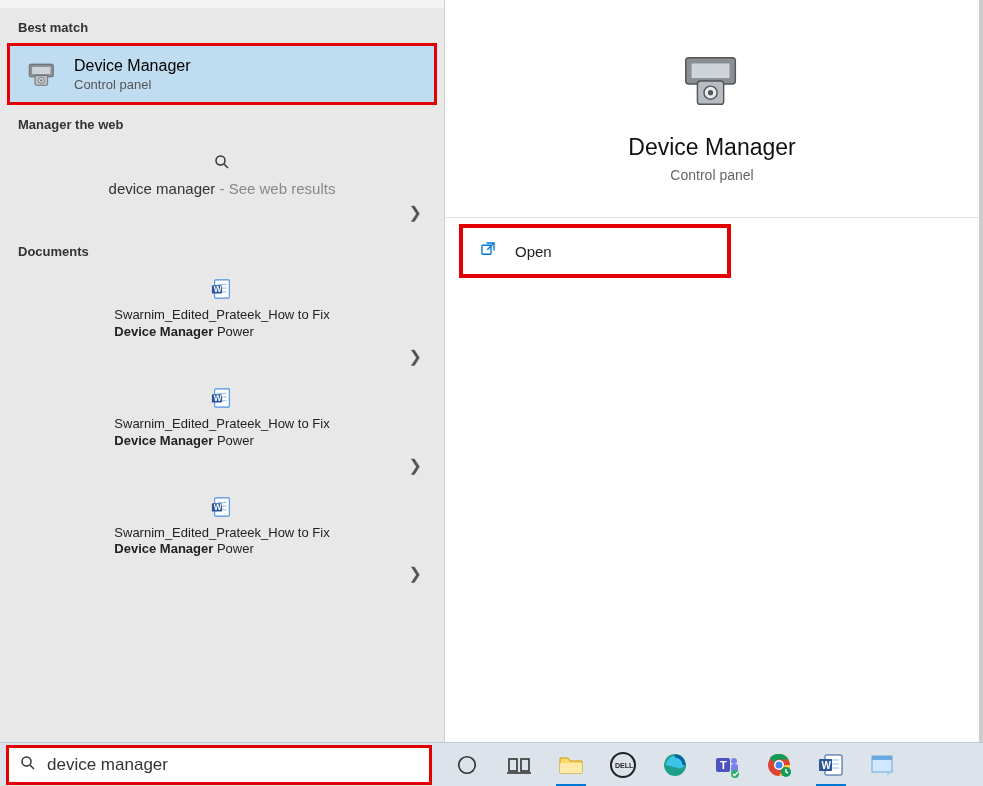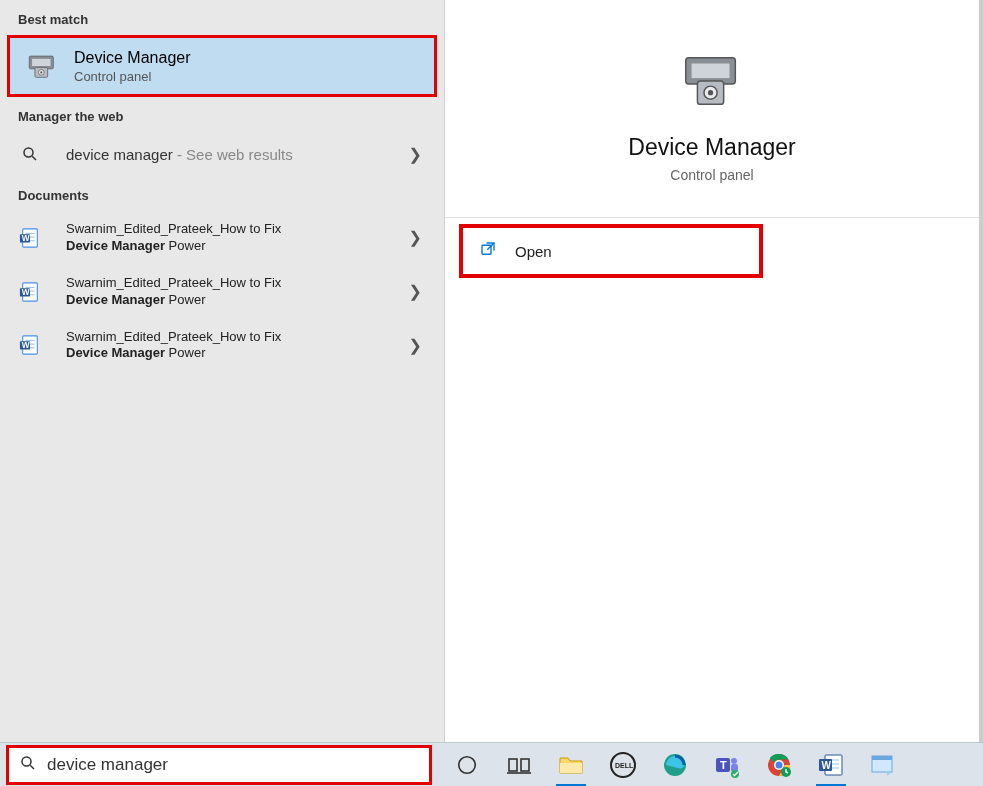--- a/index.html
+++ b/index.html
@@ -1,20 +1,20 @@
 <!DOCTYPE html>
 <html><head>
   <meta charset="utf-8">
   <style>
     * { margin: 0; padding: 0; box-sizing: border-box; font-family: "Segoe UI", Arial, sans-serif; }
     html, body { width: 983px; height: 786px; overflow: hidden; }
     body { background: #f3f3f3; position: relative; }
 
     .search-panel {
-      position: absolute; left: 0; top: 0; width: 444px; height: 742px;
+      position: absolute; left: 0; top: 8px; width: 444px; height: 742px;
       background: #e8e8e8; display: flex; flex-direction: column;
     }
 
     .section-header {
       font-size: 13px; font-weight: 600; color: #333; padding: 12px 18px 8px;
     }
 
     .best-match-item {
       margin: 0 7px; padding: 10px 14px; background: #bfdcf0;
       border: 3px solid #e30000; display: flex; align-items: center; gap: 14px;
@@ -22,42 +22,42 @@
     }
     .bm-icon {
       width: 36px; height: 36px; display: flex; align-items: center; justify-content: center;
     }
     .bm-icon svg { width: 34px; height: 34px; }
     .bm-text { flex: 1; }
     .bm-title { font-size: 16px; color: #000; font-weight: 400; }
     .bm-sub { font-size: 13px; color: #555; margin-top: 2px; }
 
     .web-row, .doc-row {
-      display: flex; align-items: center; padding: 10px 18px; gap: 24px; cursor: pointer;
+      display: flex; align-items: center; padding: 10px 18px; gap: 6px; cursor: pointer; flex-direction: column;
     }
     .web-icon, .doc-icon { width: 24px; height: 24px; display: flex; align-items: center; justify-content: center; }
     .web-text { font-size: 15px; color: #333; }
     .web-text .muted { color: #888; }
     .chevron { color: #555; font-size: 16px; margin-left: auto; padding-right: 4px; }
 
     .doc-text { flex: 1; font-size: 13px; color: #222; line-height: 1.3; }
     .doc-text .bold { font-weight: 700; }
 
     .detail-panel {
       position: absolute; left: 444px; top: 0; right: 4px; height: 742px;
       background: #fff; border-left: 1px solid #d0d0d0;
       display: flex; flex-direction: column; align-items: center;
     }
     .detail-icon { margin-top: 46px; width: 70px; height: 70px; }
     .detail-title { font-size: 23px; color: #111; margin-top: 18px; font-weight: 400;}
     .detail-sub { font-size: 14px; color: #666; margin-top: 6px; }
     .detail-divider { width: 100%; height: 1px; background: #e0e0e0; margin-top: 34px; }
 
     .open-row {
-      align-self: flex-start; margin: 6px 14px 0; width: 304px;
+      align-self: flex-start; margin: 6px 14px 0; width: 272px;
       border: 4px solid #e30000; padding: 12px 16px;
       display: flex; align-items: center; gap: 18px; cursor: pointer;
     }
     .open-icon svg { width: 18px; height: 18px; }
     .open-label { font-size: 15px; color: #222; }
 
     .right-scrollbar {
       position: absolute; right: 0; top: 0; width: 4px; height: 742px; background: #ccc;
     }
 

